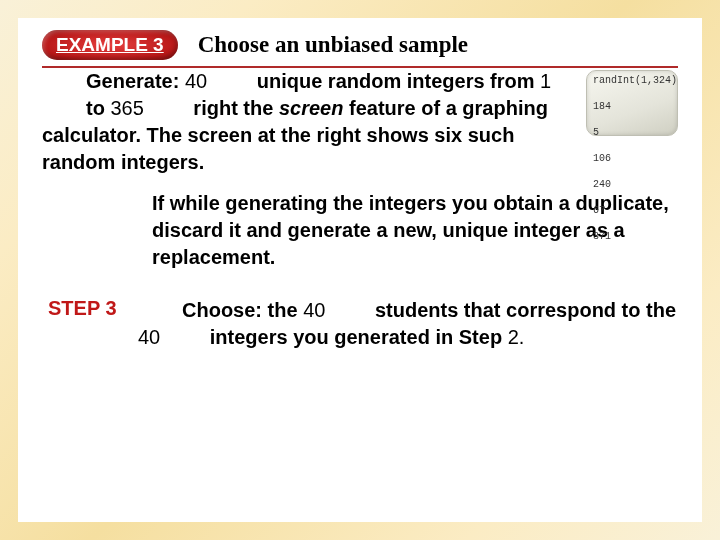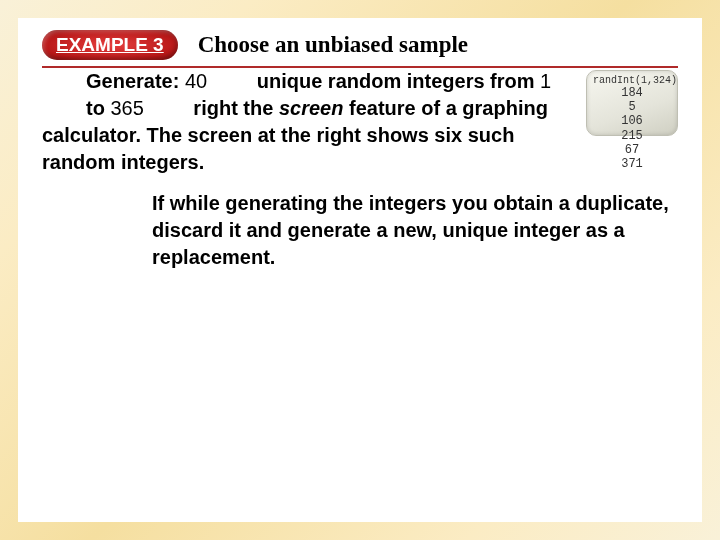--- a/index.html
+++ b/index.html
@@ -87,47 +87,51 @@
     box-shadow: inset 0 0 4px rgba(0,0,0,0.15);
     padding: 4px 6px;
     box-sizing: border-box;
     font-family: "Courier New", monospace;
     font-size: 8px;
     color: #333;
     line-height: 1.1;
     position: relative;
   }
   .calc .cmd { font-size: 10px; }
-  .calc .nums { text-align: center; font-size: 12px; margin-top: 1px; }
+  .calc .nums { text-align: left; font-size: 10px; margin-top: 15px; }
   .num-serif { font-family: Liberation Sans, sans-serif; }
 </style>
 </head>
 <body>
 
 <div class="content">
 
   <div class="header">
     <div class="badge">EXAMPLE 3</div>
     <div class="title">Choose an unbiased sample</div>
   </div>
 
   <div class="step-row">
     <div class="step-body">
       <div class="calc">
         <div class="cmd">randInt(1,324)</div>
         <div class="nums">184</div>
         <div class="nums">5</div>
         <div class="nums">106</div>
-        <div class="nums">215</div>
+        <div class="nums">240</div>
         <div class="nums">67</div>
         <div class="nums">371</div>
       </div>
       <b><span>Generate:</span></b>
       <span class="num-serif">40</span><b><span> unique random integers from </span></b><span class="num-serif">1</span><b><span> to </span></b><span class="num-serif">365</span><b><span> right the </span><i><span>screen</span></i><span> feature of a graphing calculator. The screen at the right shows six such random  integers.</span></b>
     </div>
   </div>
 
   <div class="sub-body">If while generating the integers you obtain a duplicate, discard it and generate a new, unique integer as a replacement.</div>
 
   <div class="step-row">
+    <div class="step-label">STEP 3</div>
+    <div class="step-body">
+      <b><span>Choose:</span><span> the </span></b><span class="num-serif">40</span><b><span> students that correspond to the </span></b><span class="num-serif">40</span><b><span> integers you generated in Step </span></b><span class="num-serif">2.</span>
+    </div>
   </div>
 
 </div>
 
 </body></html>

